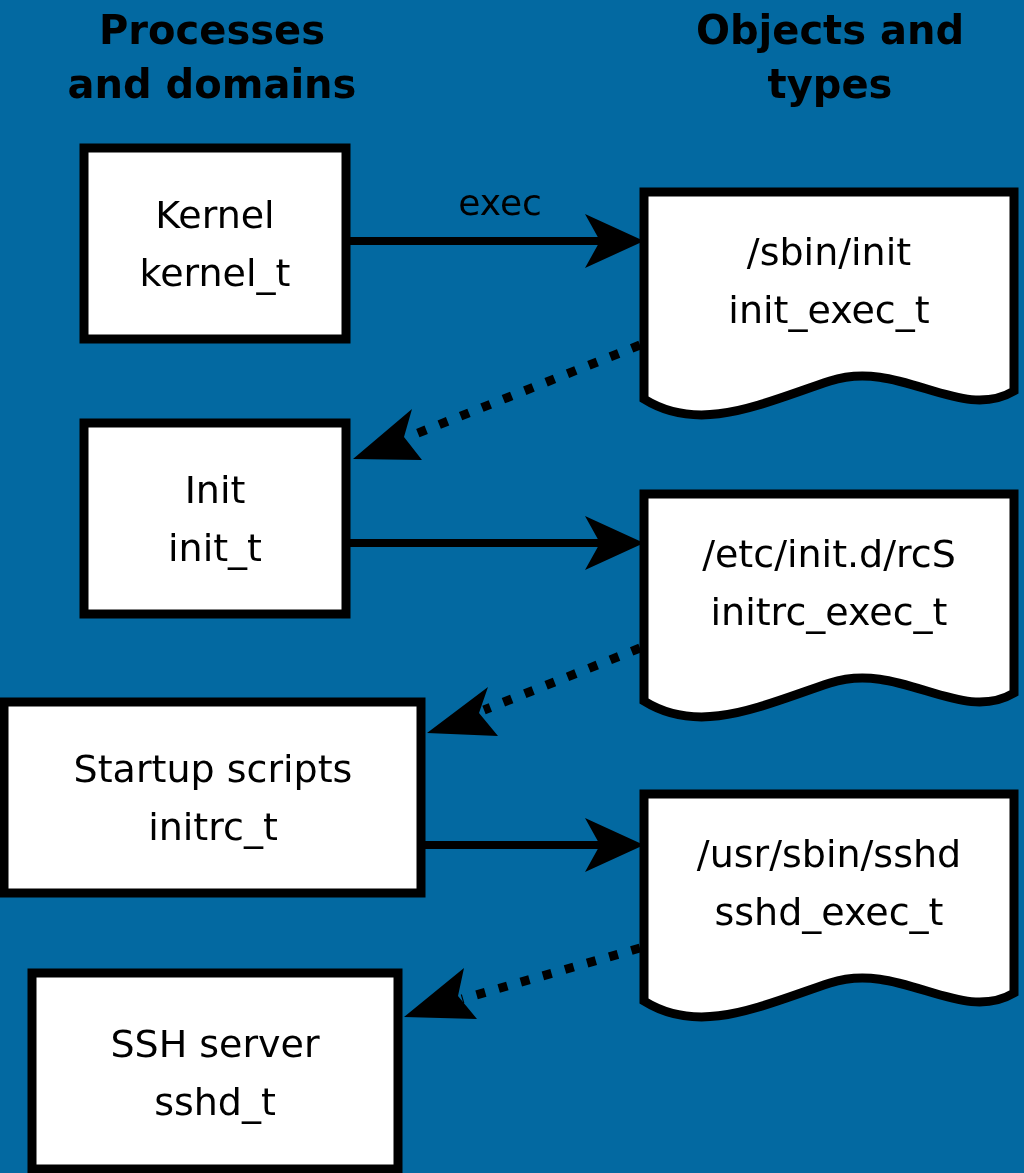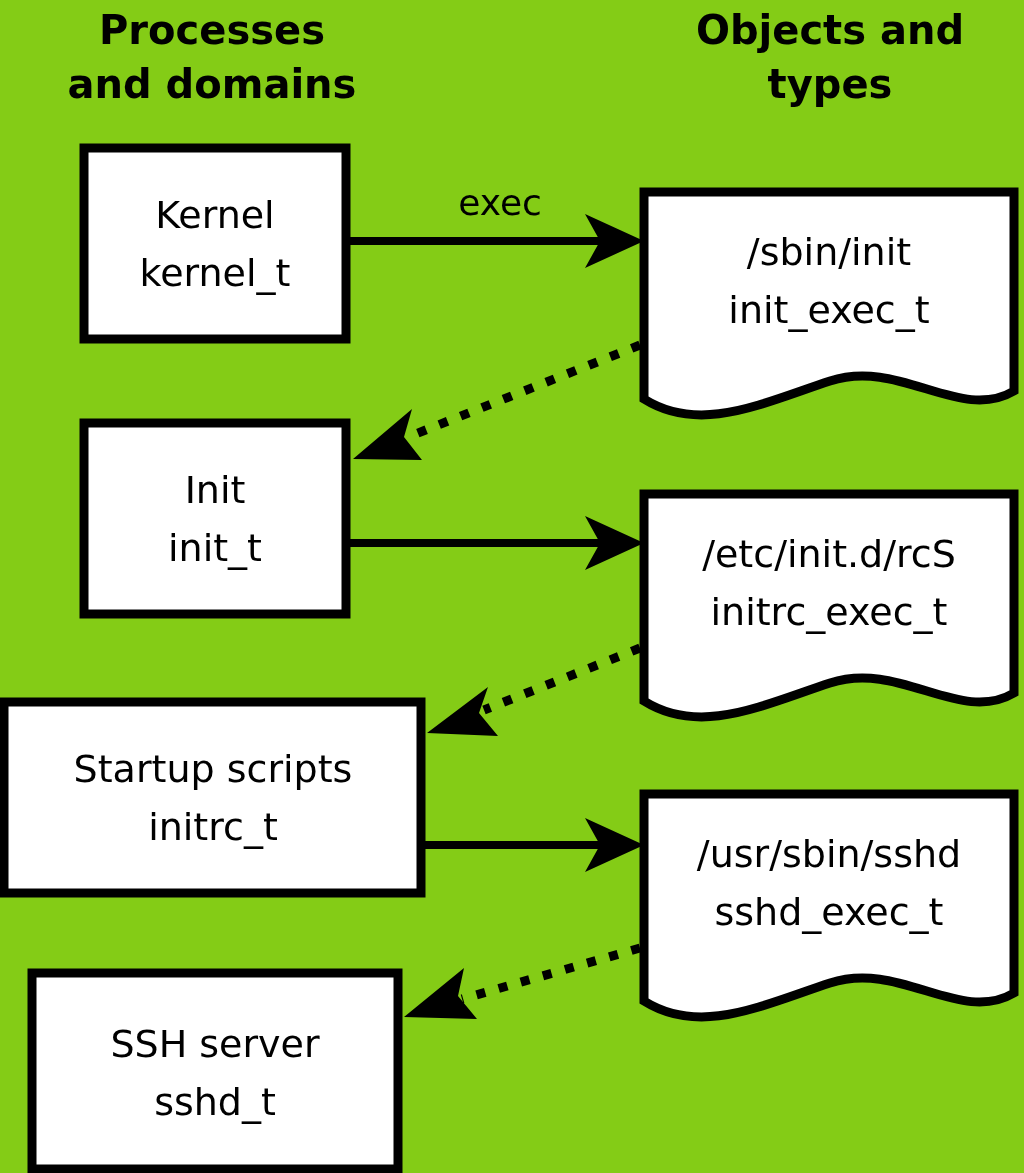--- a/index.html
+++ b/index.html
@@ -10,21 +10,21 @@
   body {
     width: 1024px;
     height: 1173px;
     font-family: "DejaVu Sans", sans-serif;
     overflow: hidden;
   }
   #diagram-root {
     position: relative;
     width: 1024px;
     height: 1173px;
-    background: #84cc16;
+    background: #0369a1;
   }
   svg#diagram-svg {
     display: block;
     width: 1024px;
     height: 1173px;
   }
   .col-title {
     font-family: "DejaVu Sans", sans-serif;
     font-weight: bold;
     font-size: 40px;

